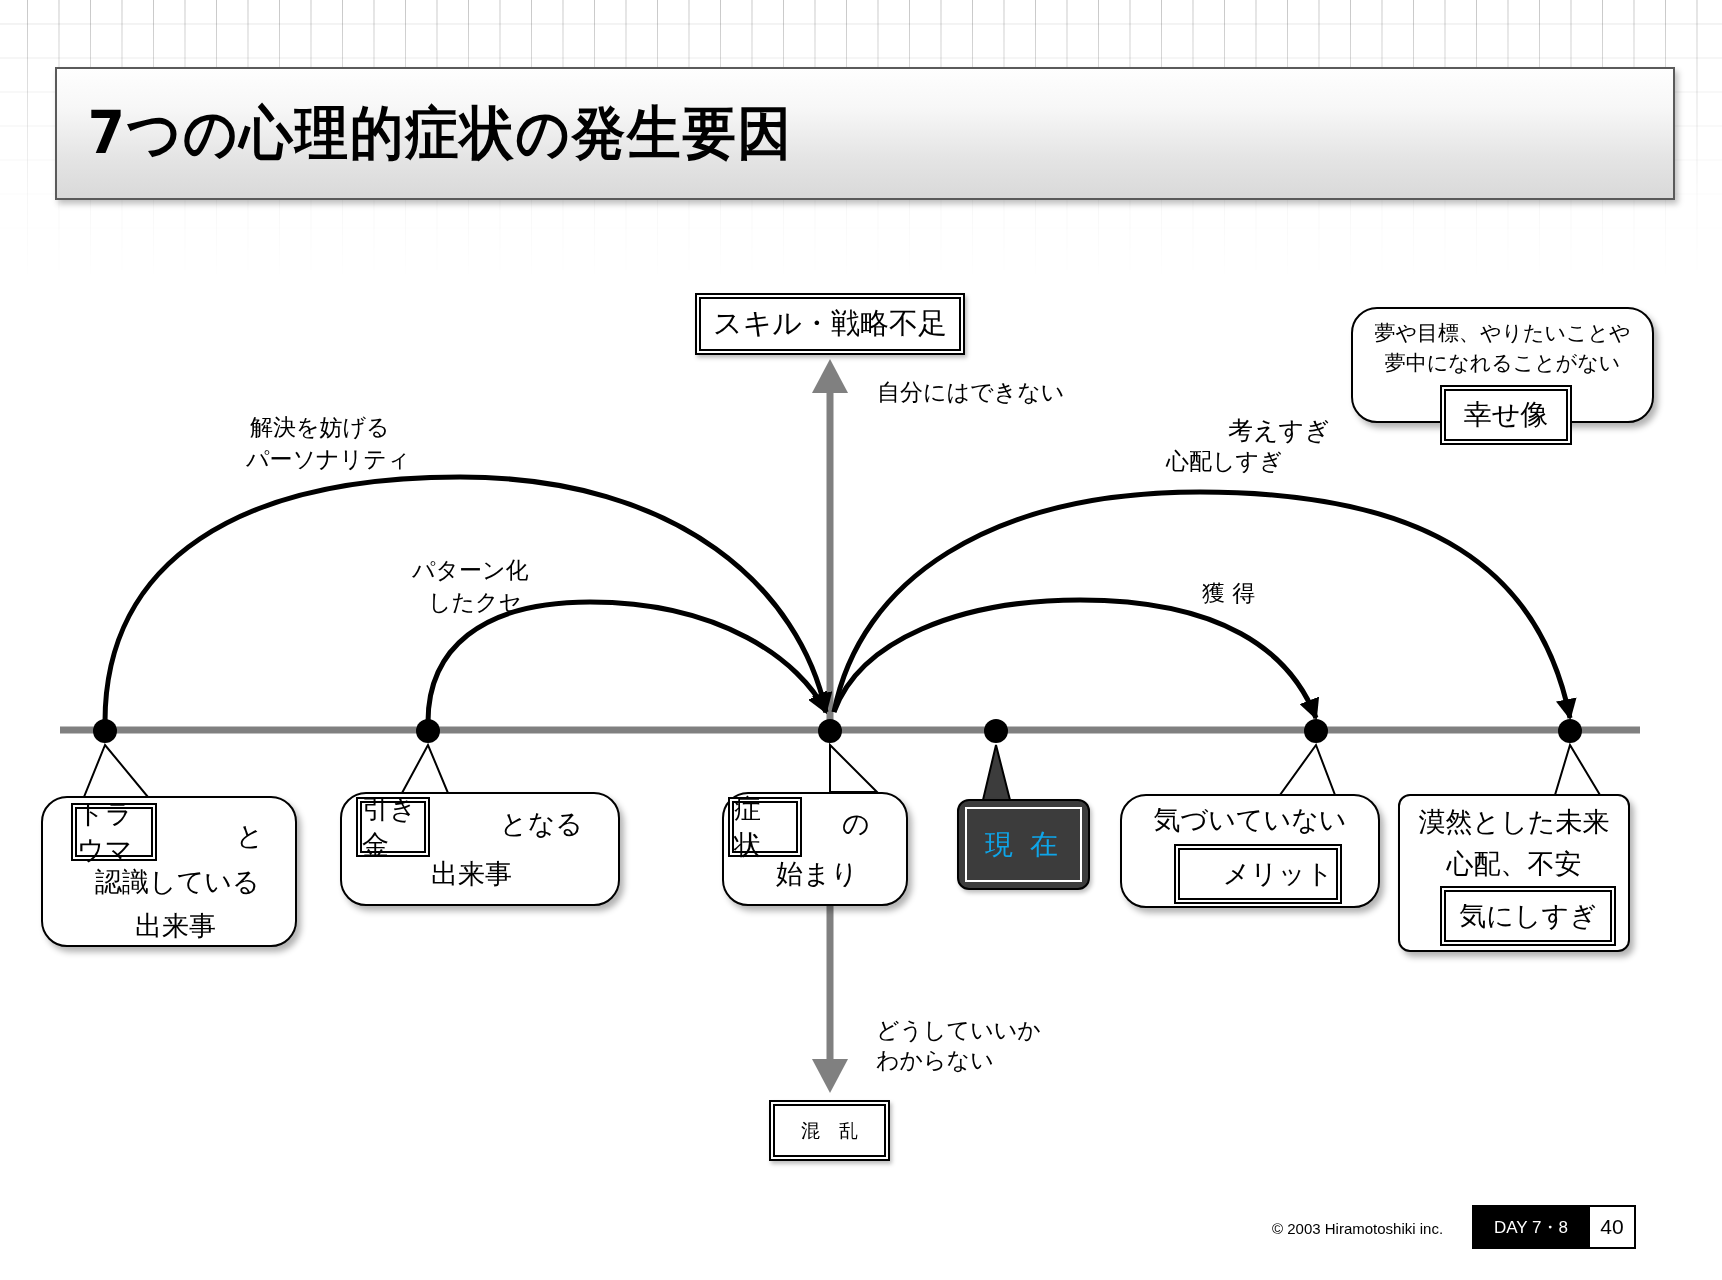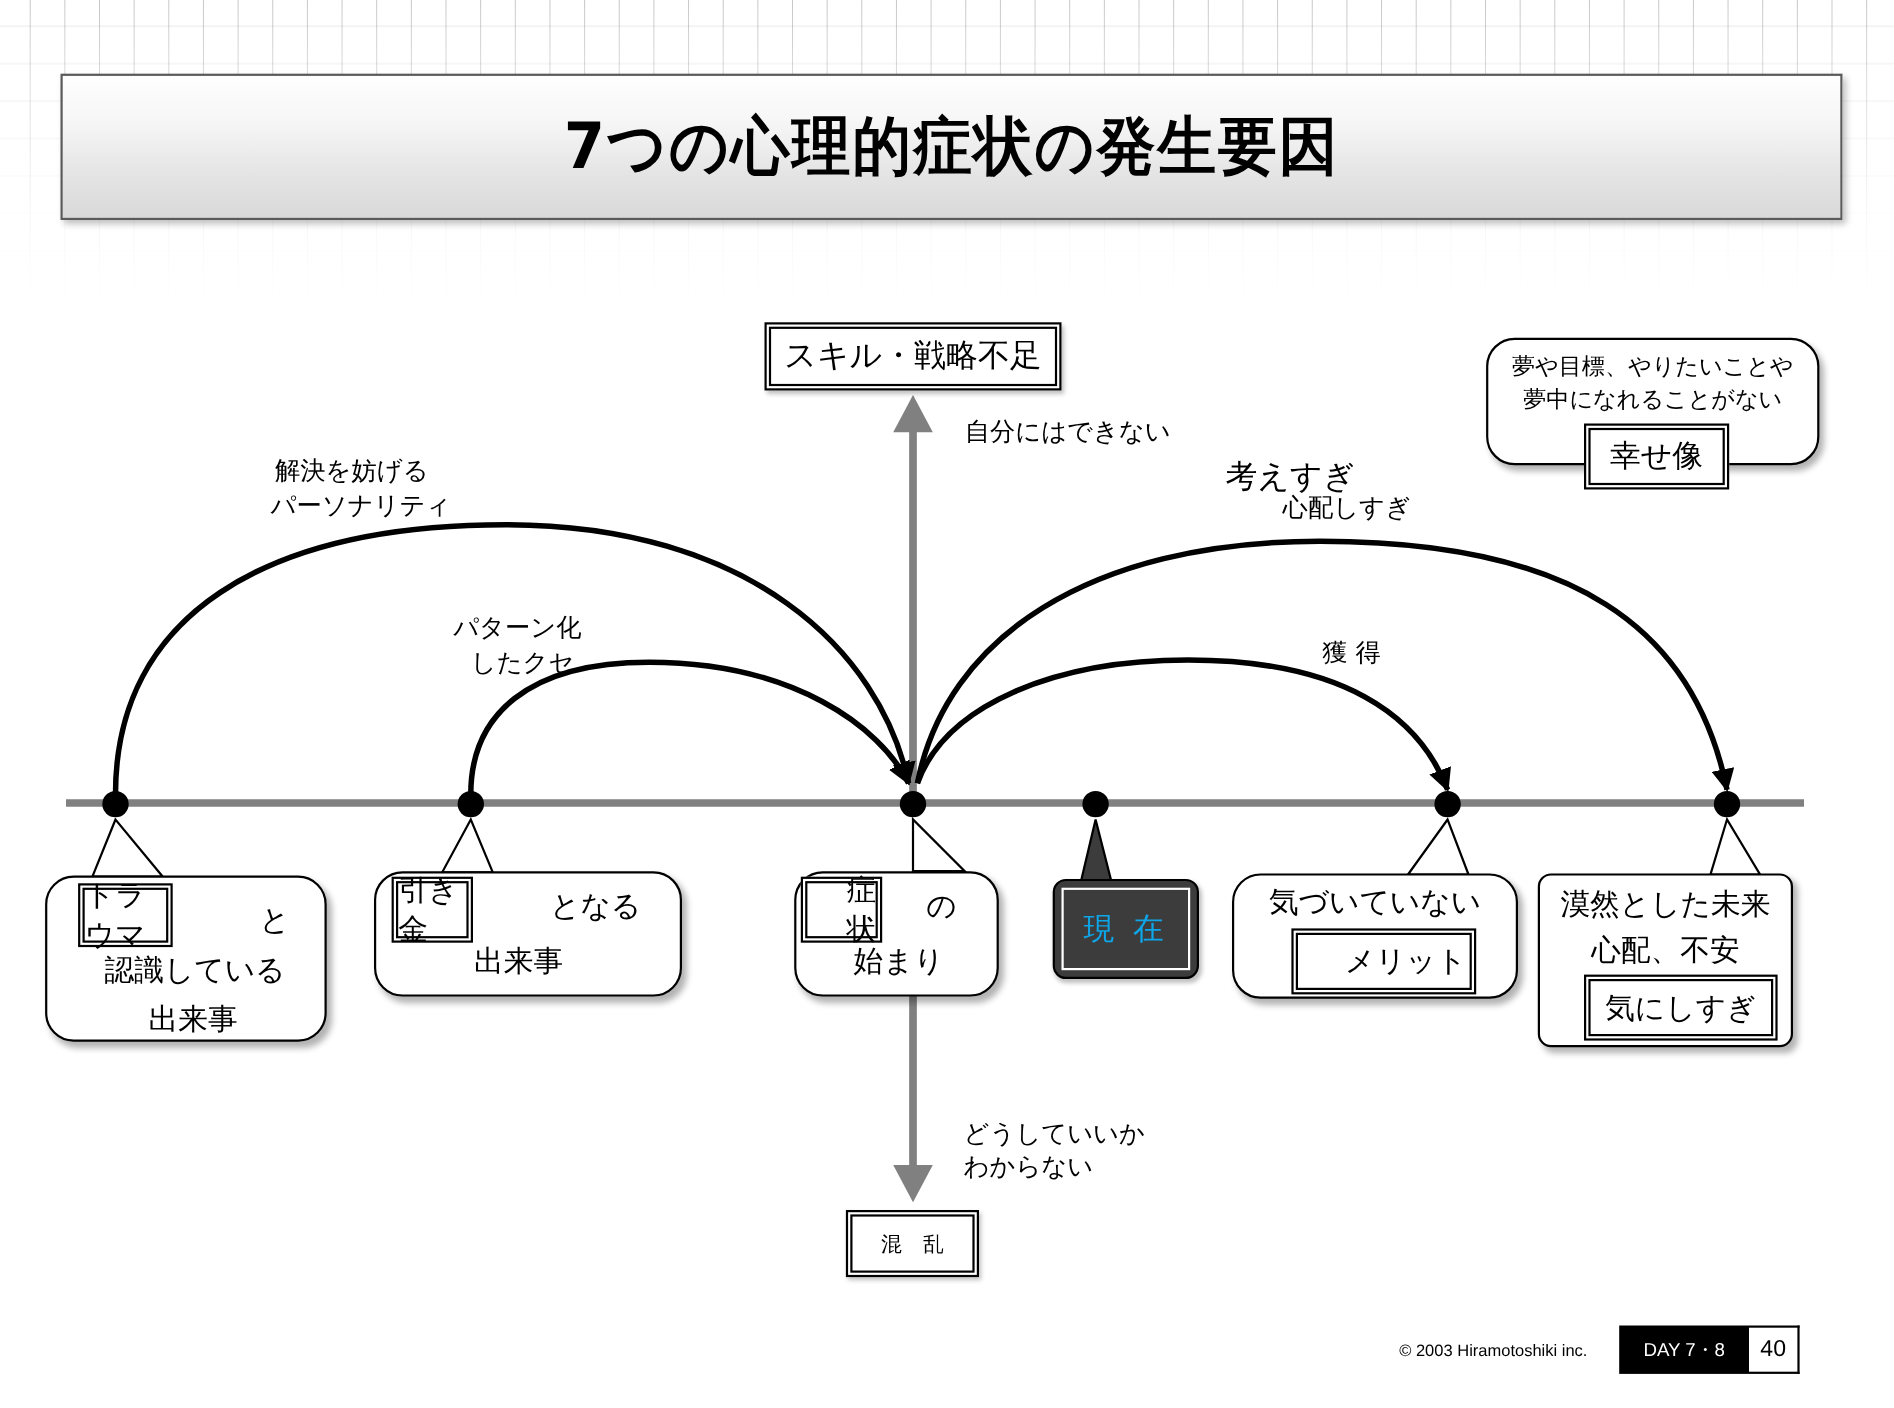--- a/index.html
+++ b/index.html
@@ -8,21 +8,21 @@
   .grid{position:absolute;left:0;top:0;width:1722px;height:280px;
     background-image:
       linear-gradient(to right, rgba(0,0,0,0.22) 1px, transparent 1px),
       linear-gradient(to bottom, rgba(0,0,0,0.05) 2px, transparent 2px);
     background-size:31.5px 34px, 34px 34px;
     background-position:27px 0, 0 23px;
     -webkit-mask-image:linear-gradient(to bottom, #000 0%, rgba(0,0,0,0.6) 30%, rgba(0,0,0,0.15) 70%, transparent 100%);
     mask-image:linear-gradient(to bottom, #000 0%, rgba(0,0,0,0.6) 30%, rgba(0,0,0,0.15) 70%, transparent 100%);}
   .title-box{position:absolute;left:55px;top:67px;width:1616px;height:129px;
     border:2px solid #5a5a5a;background:linear-gradient(to bottom,#fefefe 0%,#f7f7f7 30%,#e4e4e4 70%,#d9d9d9 100%);
-    box-shadow:3px 4px 6px rgba(0,0,0,0.25);display:flex;align-items:center;justify-content:center;}
+    box-shadow:3px 4px 6px rgba(0,0,0,0.25);display:flex;align-items:center;justify-content:flex-start;}
   .title-text{font-size:58px;font-weight:bold;letter-spacing:2px;transform:scaleX(0.92);}
   svg.diagram{position:absolute;left:0;top:0;}
   .dbl{position:absolute;border:2px solid #000;padding:2px;background:#fff;box-shadow:2px 3px 4px rgba(0,0,0,0.25);}
   .dbl > .inner{border:2px solid #000;height:100%;box-sizing:border-box;display:flex;align-items:center;justify-content:center;}
   .callout{position:absolute;border:2px solid #000;border-radius:26px;background:#fff;box-shadow:4px 5px 6px rgba(0,0,0,0.3);box-sizing:border-box;}
   .t{position:absolute;white-space:nowrap;}
   .dark{background:#3c3c3c;}
   .dark .inner{border-color:#fff;color:#0ea5e9;}
 </style>
 </head>
@@ -76,21 +76,21 @@
 <div class="dbl" style="left:769px;top:1100px;width:113px;height:53px;">
   <div class="inner" style="font-size:19px;">混　乱</div>
 </div>
 <div class="t" style="left:876px;top:1015px;font-size:23px;">どうしていいか</div>
 <div class="t" style="left:876px;top:1045px;font-size:23px;">わからない</div>
 
 <div class="t" style="left:250px;top:412px;font-size:23px;">解決を妨げる</div>
 <div class="t" style="left:246px;top:444px;font-size:23px;">パーソナリティ</div>
 <div class="t" style="left:412px;top:555px;font-size:23px;">パターン化</div>
 <div class="t" style="left:428px;top:587px;font-size:23px;">したクセ</div>
-<div class="t" style="left:1114px;top:414px;font-size:29px;">考えすぎ</div>
+<div class="t" style="left:1228px;top:414px;font-size:25px;">考えすぎ</div>
 <div class="t" style="left:1166px;top:446px;font-size:23px;">心配しすぎ</div>
 <div class="t" style="left:1202px;top:578px;font-size:23px;">獲 得</div>
 
 <div class="callout" style="left:1351px;top:307px;width:303px;height:116px;">
   <div class="t" style="left:0;right:0;top:10px;text-align:center;font-size:21px;">夢や目標、やりたいことや</div>
   <div class="t" style="left:0;right:0;top:40px;text-align:center;font-size:21px;">夢中になれることがない</div>
   <div class="dbl" style="left:87px;top:76px;width:124px;height:52px;box-shadow:none;">
     <div class="inner" style="font-size:28px;">幸せ像</div>
   </div>
 </div>
@@ -107,21 +107,21 @@
 <div class="callout" style="left:340px;top:792px;width:280px;height:114px;">
   <div class="dbl" style="left:14px;top:3px;width:66px;height:52px;box-shadow:none;">
     <div class="inner" style="font-size:27px;">引き金</div>
   </div>
   <div class="t" style="left:158px;top:12px;font-size:27px;">となる</div>
   <div class="t" style="left:89px;top:62px;font-size:27px;">出来事</div>
 </div>
 
 <div class="callout" style="left:722px;top:792px;width:186px;height:114px;">
   <div class="dbl" style="left:4px;top:3px;width:66px;height:52px;box-shadow:none;">
-    <div class="inner" style="font-size:27px;padding-left:36px;">症 状</div>
+    <div class="inner" style="font-size:27px;">症 状</div>
   </div>
   <div class="t" style="left:118px;top:12px;font-size:27px;">の</div>
   <div class="t" style="left:52px;top:62px;font-size:27px;">始まり</div>
 </div>
 
 <div class="dbl dark" style="left:957px;top:799px;width:117px;height:75px;border-radius:12px;padding:6px;border-color:#000;">
   <div class="inner" style="font-size:28px;letter-spacing:4px;">現 在</div>
 </div>
 
 <div class="callout" style="left:1120px;top:794px;width:260px;height:114px;">

